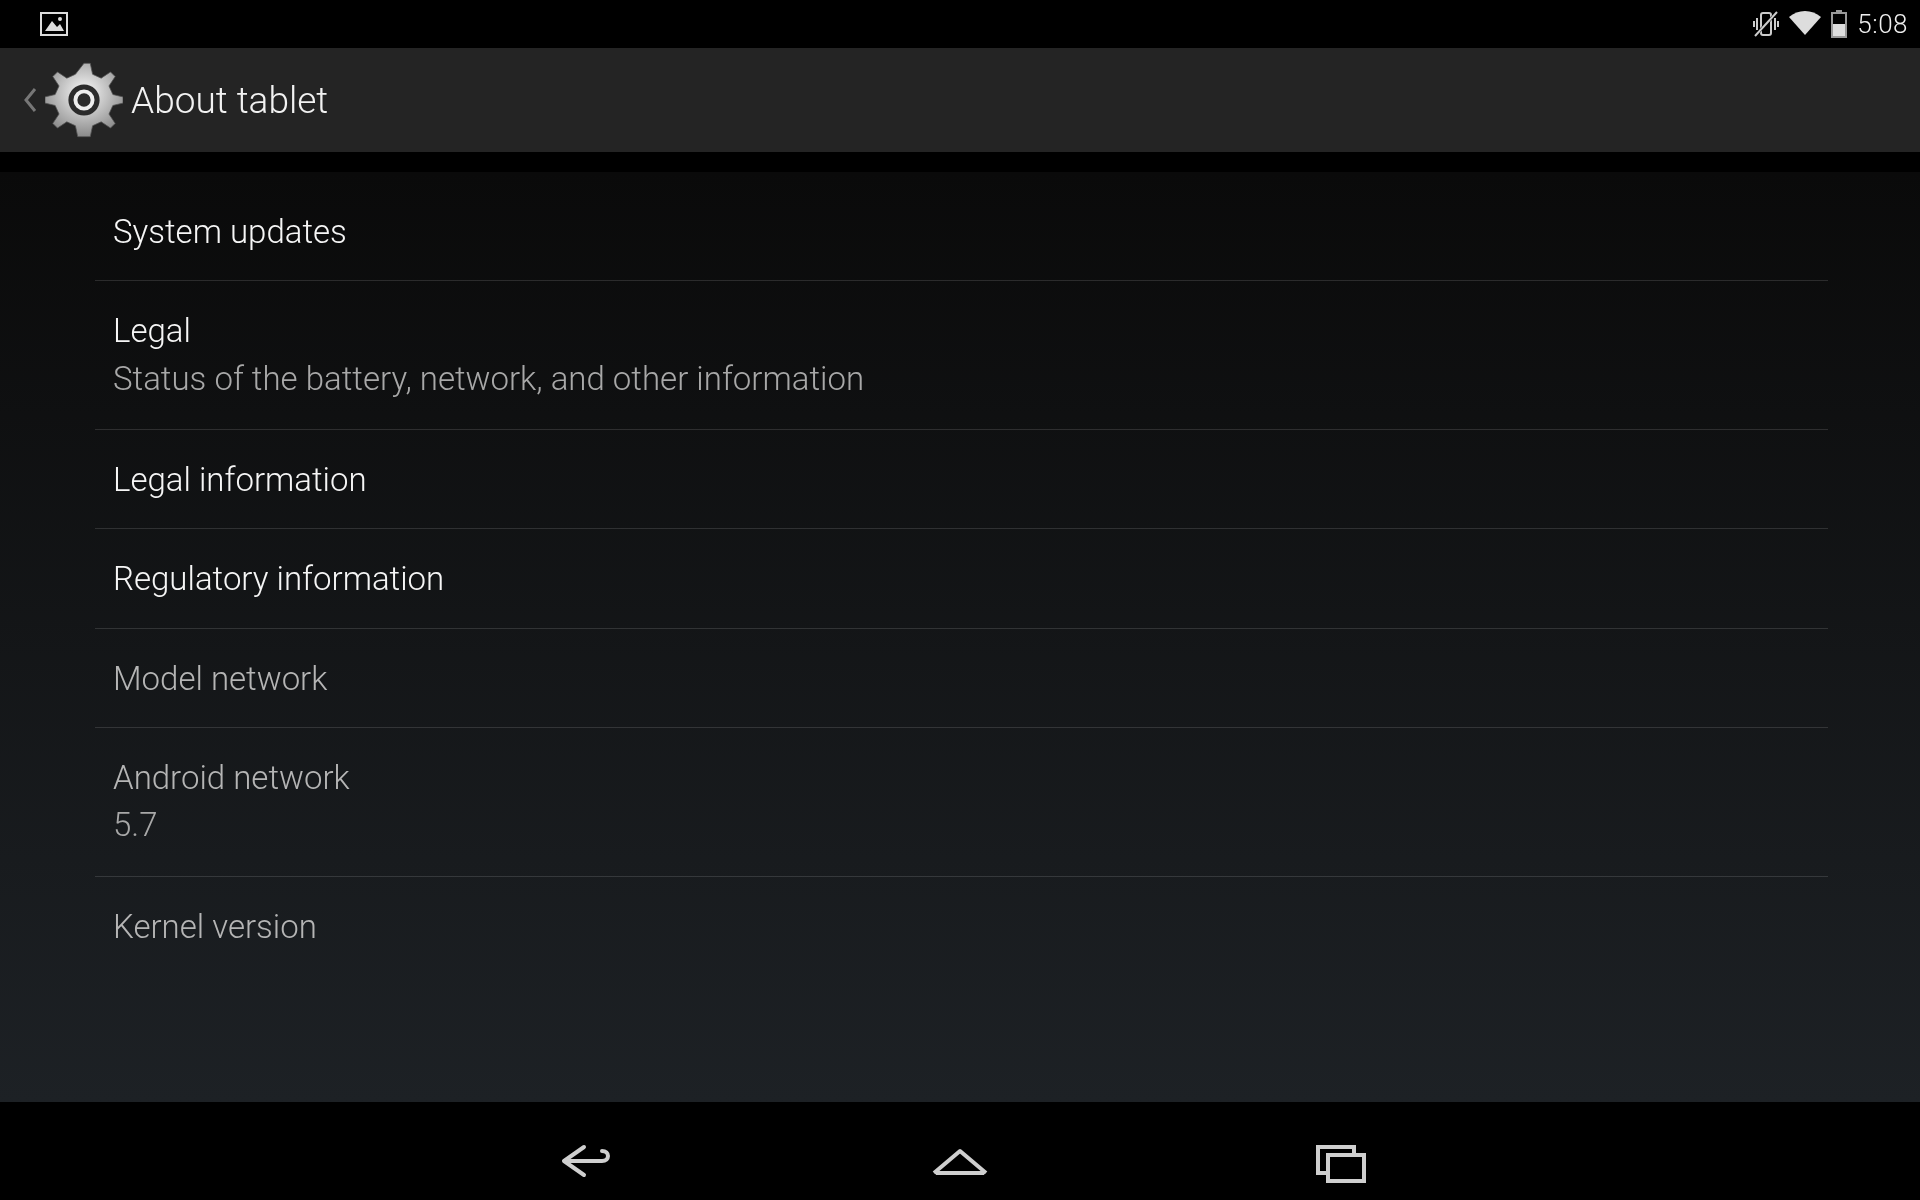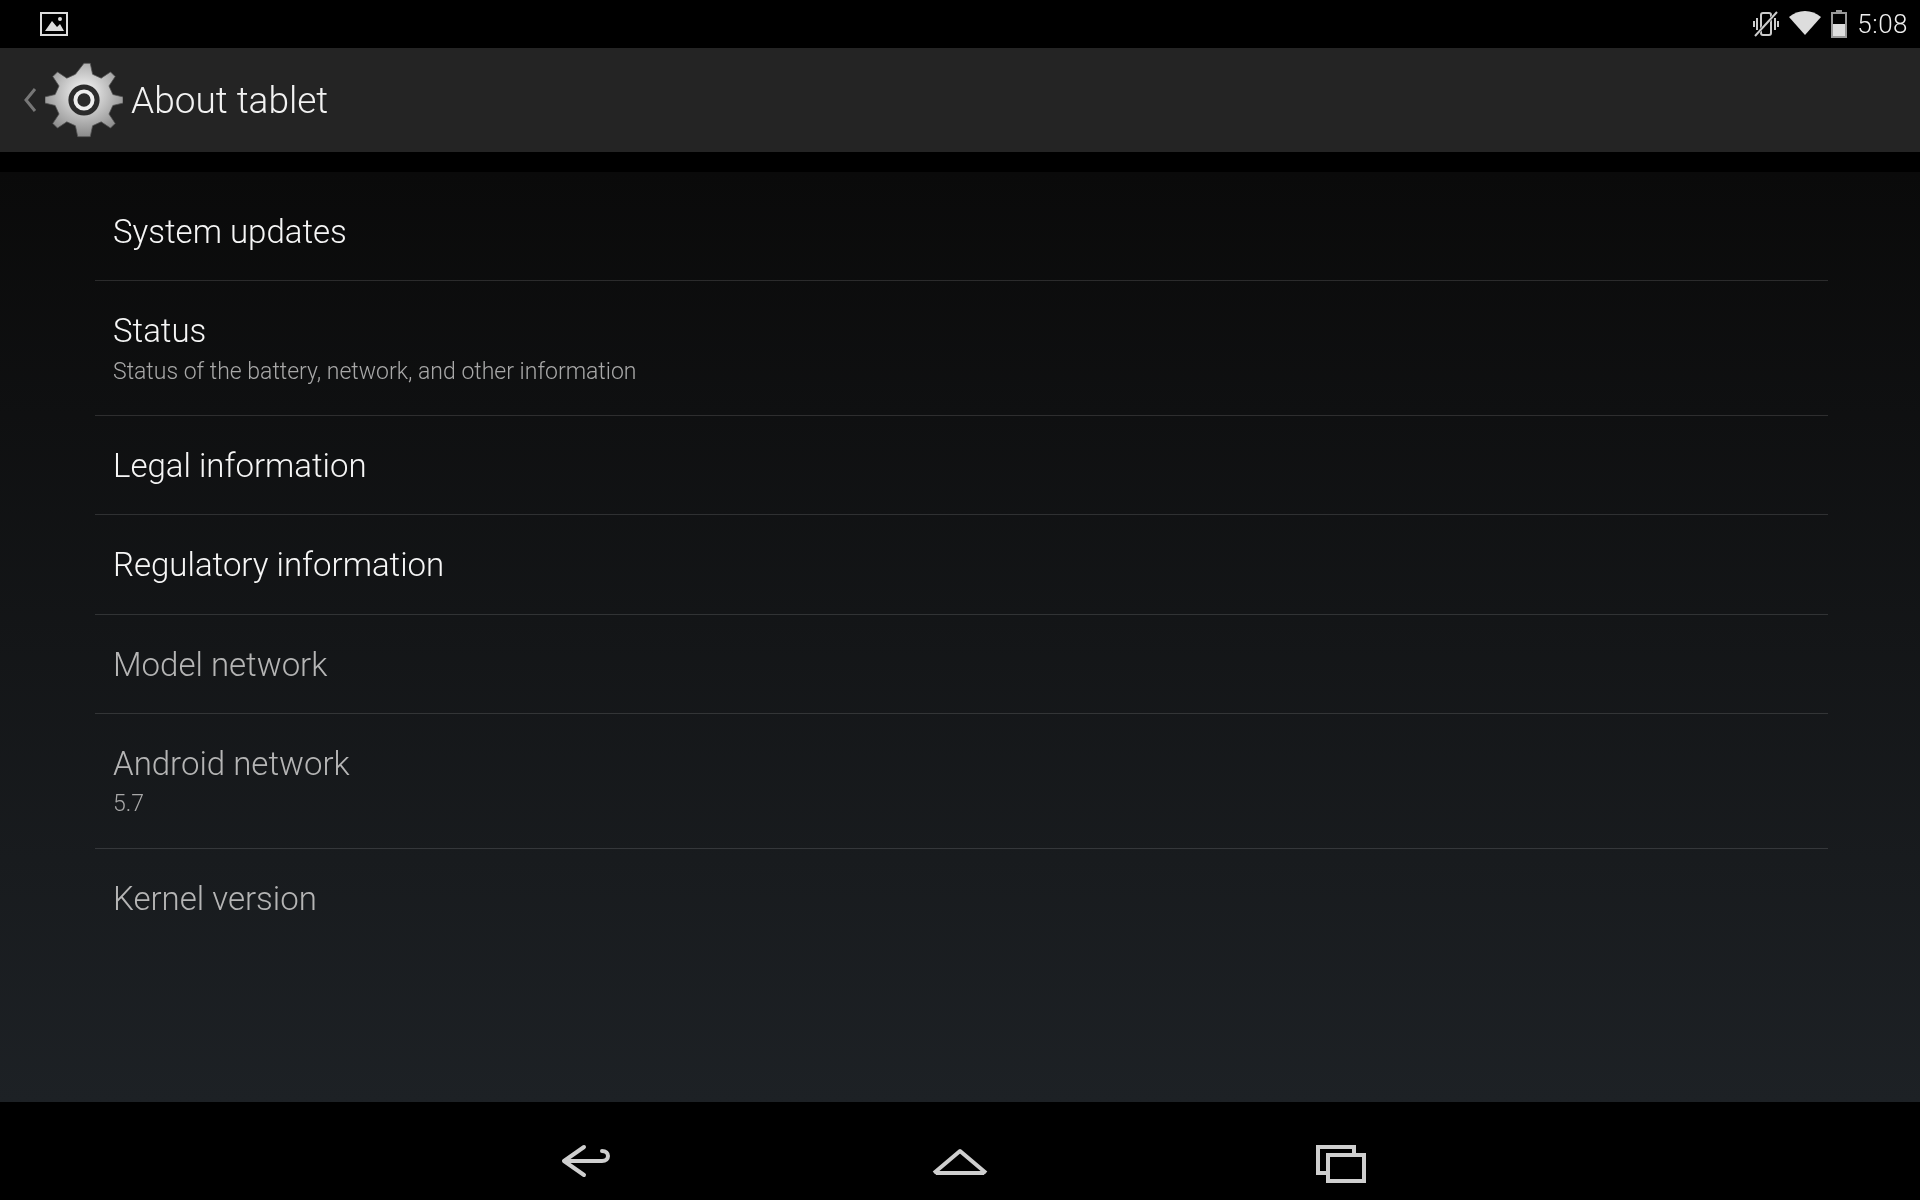--- a/index.html
+++ b/index.html
@@ -58,21 +58,21 @@
     border-bottom: 1px solid rgba(255,255,255,0.13);
   }
   .row.last { border-bottom: none; }
   .row .title {
     font-size: 33px;
     font-weight: 300;
     color: #f6f6f6;
     line-height: 1.25;
   }
   .row .sub {
-    font-size: 23px;
+    font-size: 33px;
     font-weight: 300;
     color: #a8a8a8;
     margin-top: 4px;
     line-height: 1.38;
     white-space: pre-line;
   }
   .row.dim .title { color: #b5b5b5; }
   
   .nav-bar {
     height: 118px;
@@ -156,21 +156,21 @@
 </div>
 
 <div class="content">
   <div class="list">
 
     <div class="row">
       <div class="title">System updates</div>
     </div>
 
     <div class="row">
-      <div class="title">Status</div>
+      <div class="title">Legal</div>
       <div class="sub">Status of the battery, network, and other information</div>
     </div>
 
     <div class="row">
       <div class="title">Legal information</div>
     </div>
 
     <div class="row">
       <div class="title">Regulatory information</div>
     </div>

